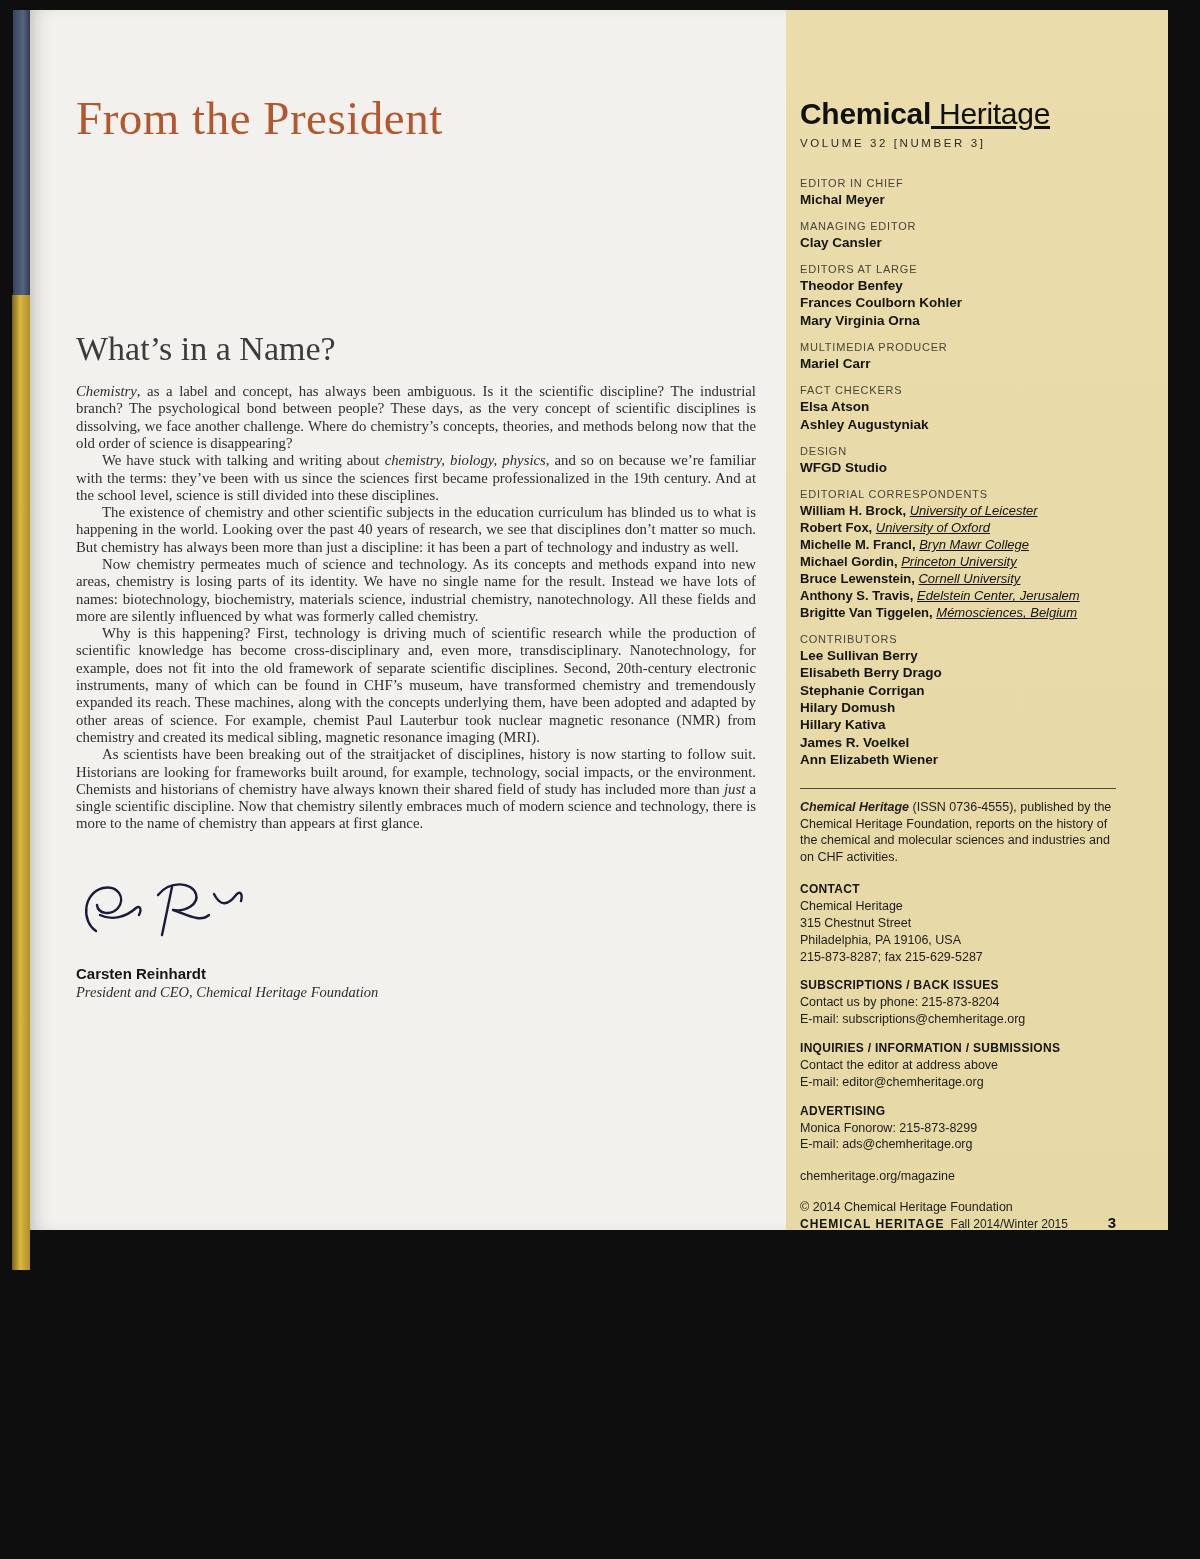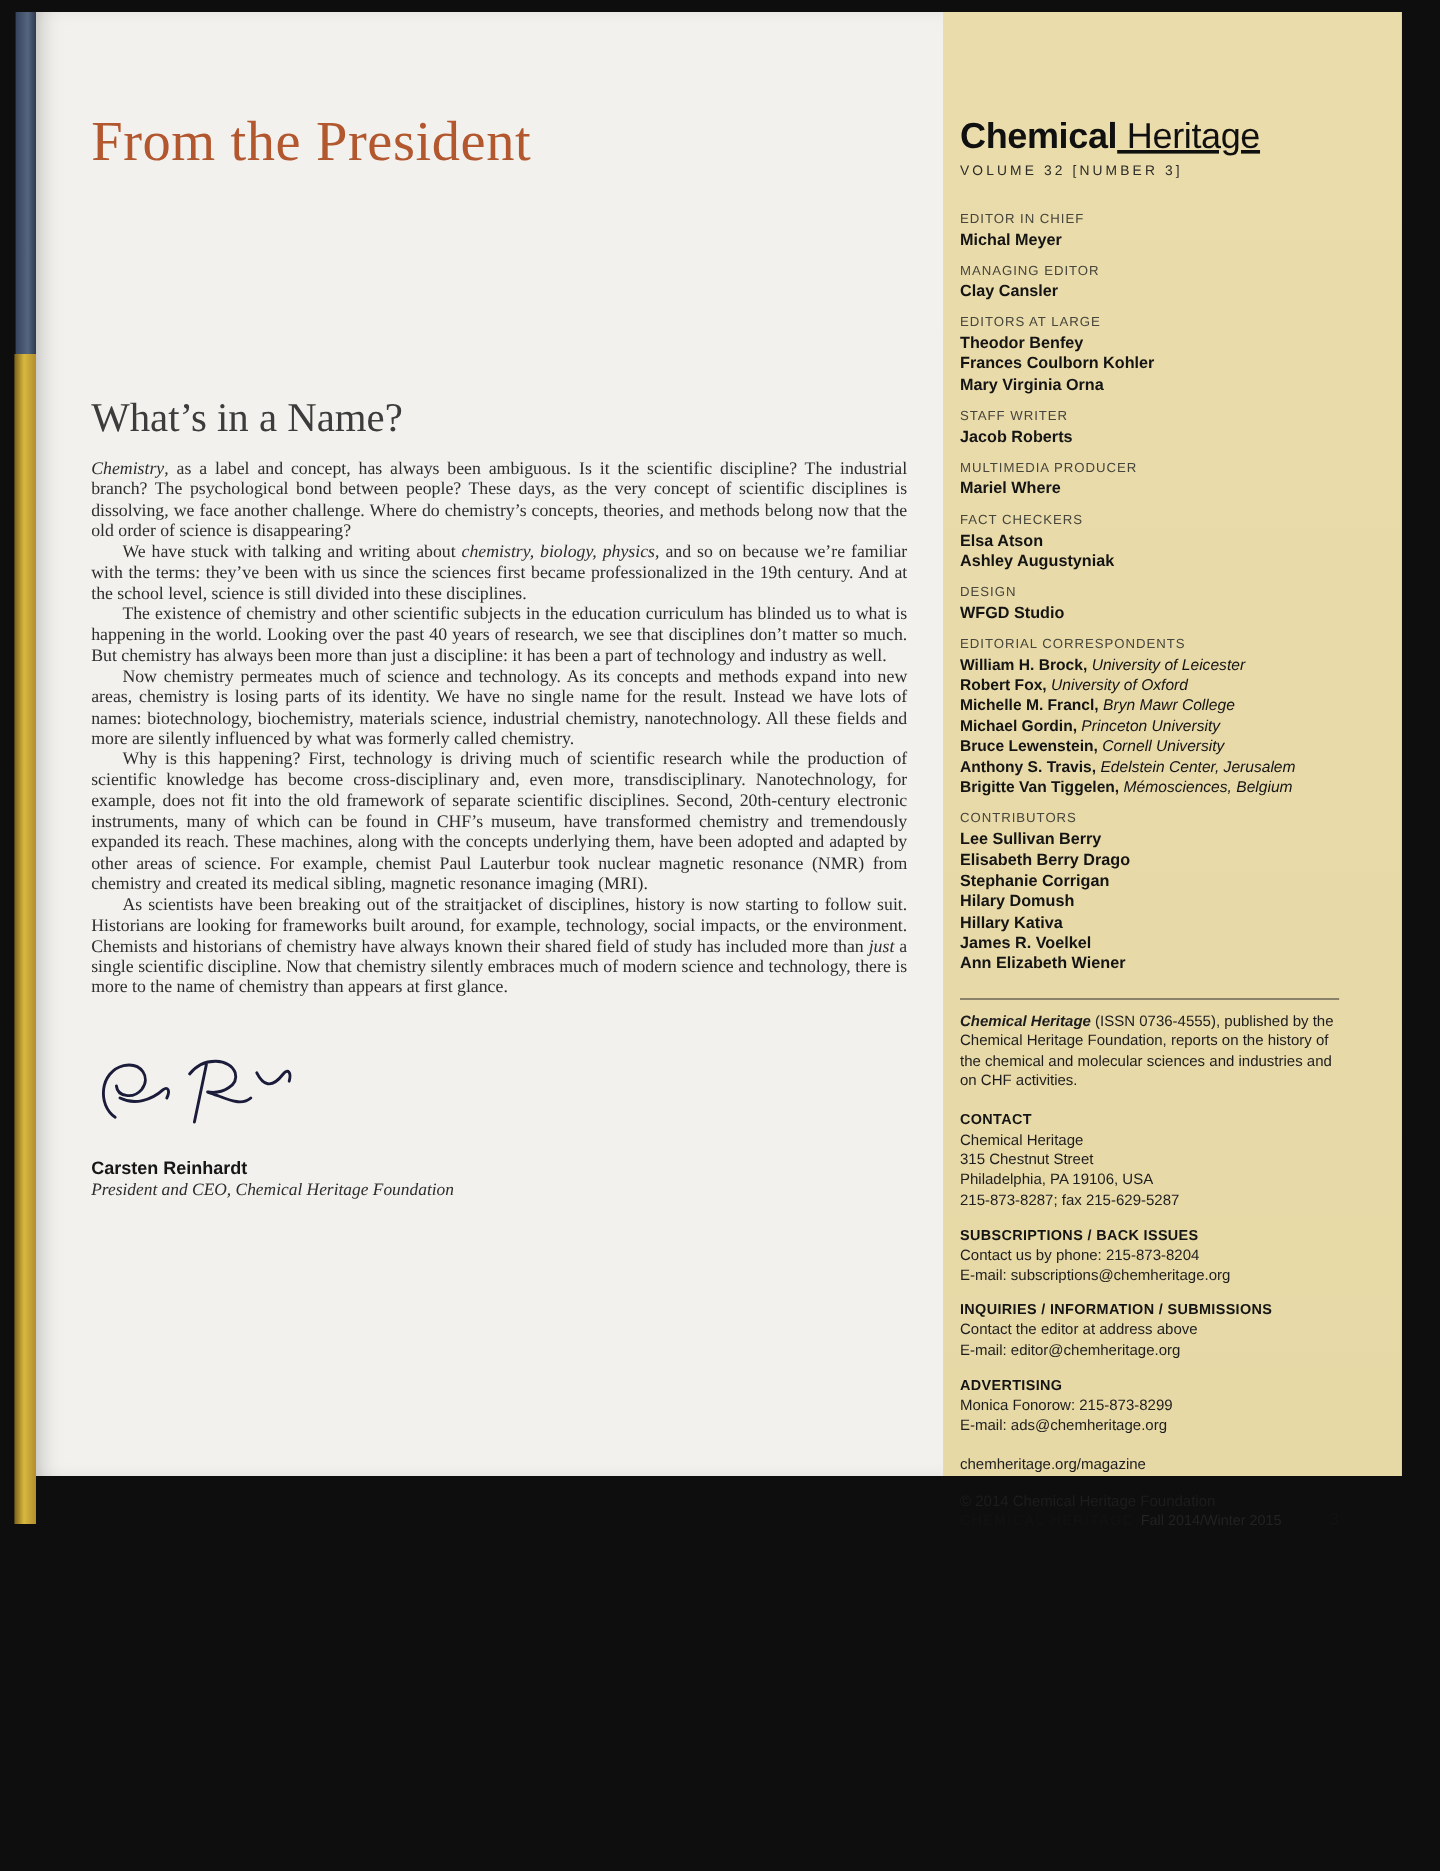--- a/index.html
+++ b/index.html
@@ -103,21 +103,21 @@
     margin-bottom:2px;
   }
   .pname {
     font-size:13.5px;
     font-weight:700;
     color:#141414;
     line-height:17.3px;
   }
   .corr-line { font-size:13px; line-height:17px; color:#141414; }
   .corr-line .cn { font-weight:700; }
-  .corr-line .ca { font-style:italic; font-weight:400; }
+  .corr-line .ca { font-style:italic; font-weight:400;text-decoration:underline; }
   hr.rule {
     border:none;
     border-top:1.3px solid #4d4b42;
     margin:8px 0 10px 0;
   }
   .issn {
     font-size:12.5px;
     line-height:16.5px;
     color:#1d1d1d;
     margin-bottom:4px;
@@ -193,26 +193,22 @@
             <div class="role">MANAGING EDITOR</div>
             <div class="pname">Clay Cansler</div>
           </div>
           <div class="block">
             <div class="role">EDITORS AT LARGE</div>
             <div class="pname">Theodor Benfey</div>
             <div class="pname">Frances Coulborn Kohler</div>
             <div class="pname">Mary Virginia Orna</div>
           </div>
           <div class="block">
-            <div class="role">STAFF WRITER</div>
-            <div class="pname">Jacob Roberts</div>
-          </div>
-          <div class="block">
             <div class="role">MULTIMEDIA PRODUCER</div>
-            <div class="pname">Mariel Where</div>
+            <div class="pname">Mariel Carr</div>
           </div>
           <div class="block">
             <div class="role">FACT CHECKERS</div>
             <div class="pname">Elsa Atson</div>
             <div class="pname">Ashley Augustyniak</div>
           </div>
           <div class="block">
             <div class="role">DESIGN</div>
             <div class="pname">WFGD Studio</div>
           </div>

